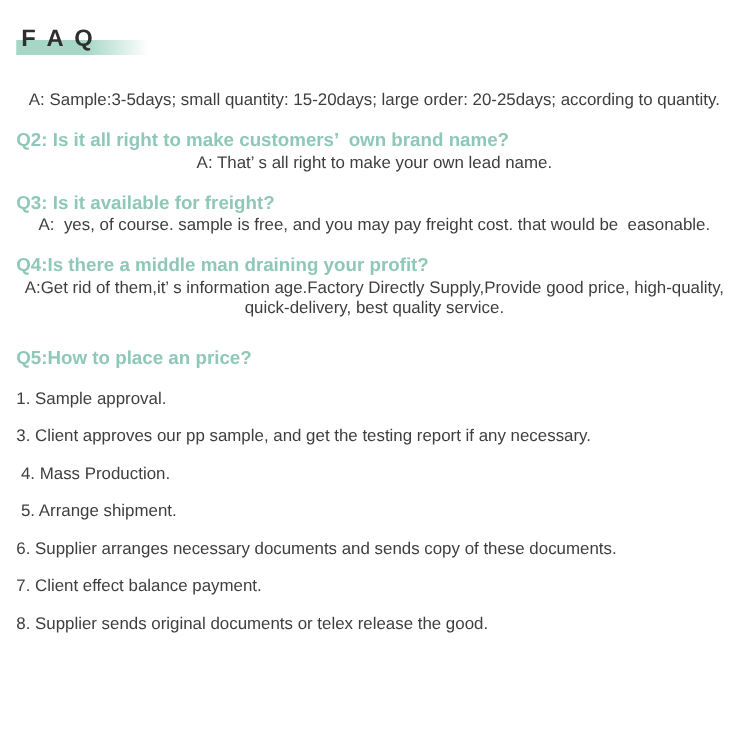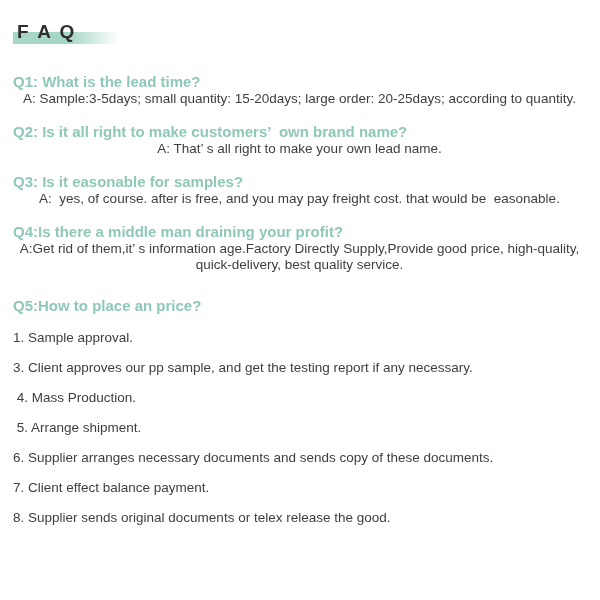--- a/index.html
+++ b/index.html
@@ -80,32 +80,31 @@
 <body>
 
 <div class="page">
 
   <div class="faq-header">
     <div class="title-bar"></div>
     <span class="faq-title">F A Q</span>
   </div>
 
   <div class="qa-section">
-    <div class="question">Q1: What is the lead time?</div>
     <div class="answer">A: Sample:3-5days; small quantity: 15-20days; large order: 20-25days; according to quantity.</div>
   </div>
 
   <div class="qa-section">
     <div class="question">Q2: Is it all right to make customers’  own brand name?</div>
     <div class="answer">A: That’ s all right to make your own lead name.</div>
   </div>
 
   <div class="qa-section">
-    <div class="question">Q3: Is it easonable for samples?</div>
-    <div class="answer">A:  yes, of course. after is free, and you may pay freight cost. that would be  easonable.</div>
+    <div class="question">Q3: Is it available for freight?</div>
+    <div class="answer">A:  yes, of course. sample is free, and you may pay freight cost. that would be  easonable.</div>
   </div>
 
   <div class="qa-section wide-gap">
     <div class="question">Q4:Is there a middle man draining your profit?</div>
     <div class="answer">A:Get rid of them,it’ s information age.Factory Directly Supply,Provide good price, high-quality, quick-delivery, best quality service.</div>
   </div>
 
   <div class="qa-section">
     <div class="question">Q5:How to place an price?</div>
   </div>

